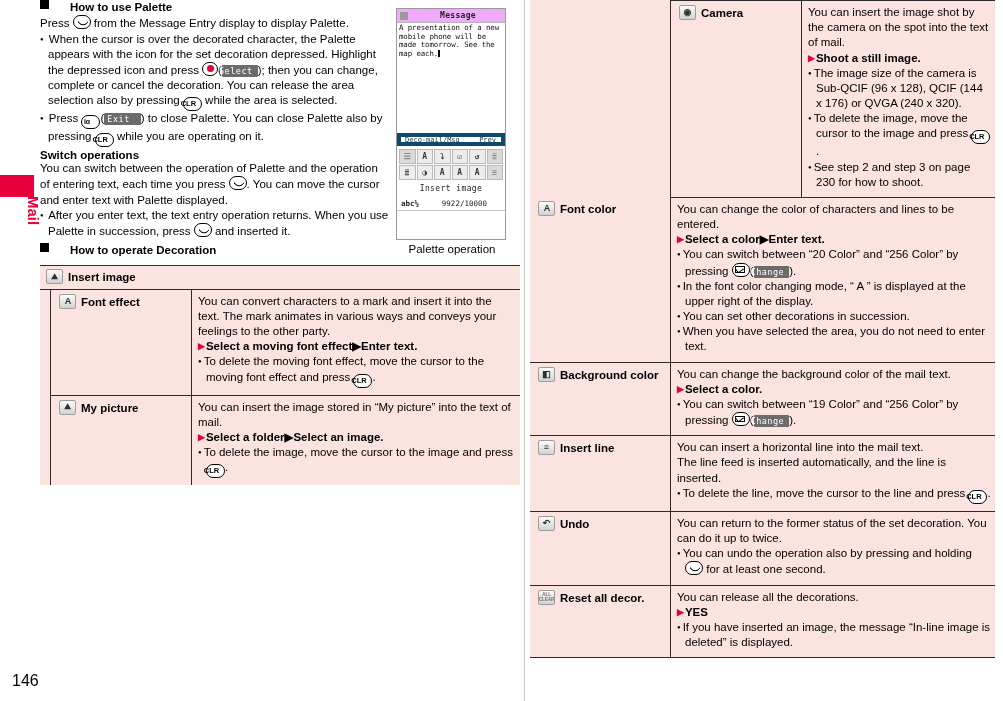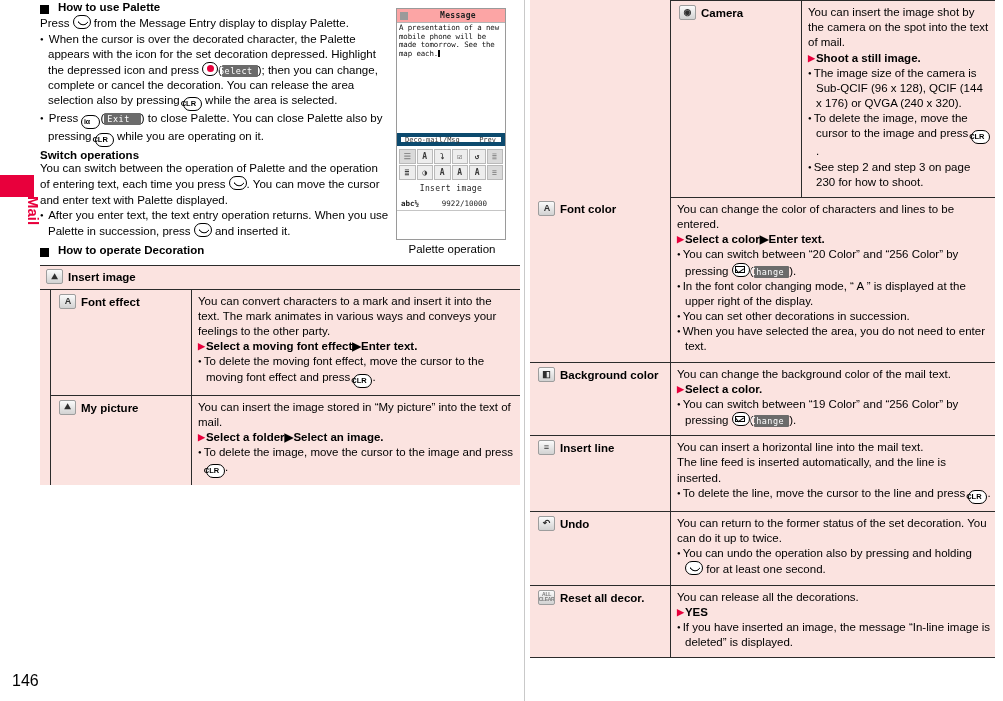--- a/index.html
+++ b/index.html
@@ -34,21 +34,21 @@
 
   
   .col-left{position:absolute;left:40px;top:0px;width:480px;}
   .col-right{position:absolute;left:530px;top:0px;width:465px;}
 
   .vdivider{position:absolute;left:524px;top:0;width:1px;height:701px;background:#c9c9c9;}
 
   
   h3.sqhead{
     font-size:11.5px;font-weight:bold;margin:0 0 1px 0;
-    display:flex;align-items:flex-end;gap:9px;line-height:1.25;
+    display:flex;align-items:flex-start;gap:21px;line-height:1.25;
   }
   .sq{display:inline-block;width:9px;height:9px;background:#000;flex:0 0 auto;}
   p.body{font-size:11.5px;line-height:1.32;margin:0 0 0 0;}
   .bul{font-size:11.5px;line-height:1.32;margin:0;padding-left:8px;text-indent:-8px;}
   .bul:before{content:"\25CF";font-size:6px;vertical-align:middle;margin-right:2px;}
   .subhead{font-size:11.5px;font-weight:bold;margin:2px 0 0 0;}
 
   
   .key{
     display:inline-block;border:1.3px solid #000;border-radius:7px;
@@ -92,21 +92,21 @@
 
   
   .figure{position:absolute;left:396px;top:8px;width:112px;}
   .phone{
     width:110px;height:232px;border:1px solid #9a9a9a;background:#fff;
     position:relative;font-family:"DejaVu Sans Mono", monospace;
     box-sizing:border-box;overflow:hidden;
   }
   .ph-title{
     height:13px;border-bottom:1px solid #b5b5b5;display:flex;align-items:center;
-    gap:6px;padding:0 3px;background:#fca5a5;
+    gap:6px;padding:0 3px;background:#f0abfc;
   }
   .ph-title .ico{width:8px;height:8px;background:#9a9a9a;}
   .ph-title .t{font-size:8px;font-weight:bold;color:#222;margin:0 auto;letter-spacing:0.3px;}
   .ph-body{padding:1px 2px;font-size:7.4px;line-height:8.6px;color:#111;letter-spacing:-0.1px;}
   .ph-cursor{display:inline-block;width:2px;height:7px;background:#000;vertical-align:-1px;}
   .ph-tabrow{
     position:absolute;left:0;right:0;top:124px;height:13px;
     border:4px solid #0c4a6e;box-sizing:border-box;
     display:flex;align-items:center;font-size:7px;color:#333;
   }

